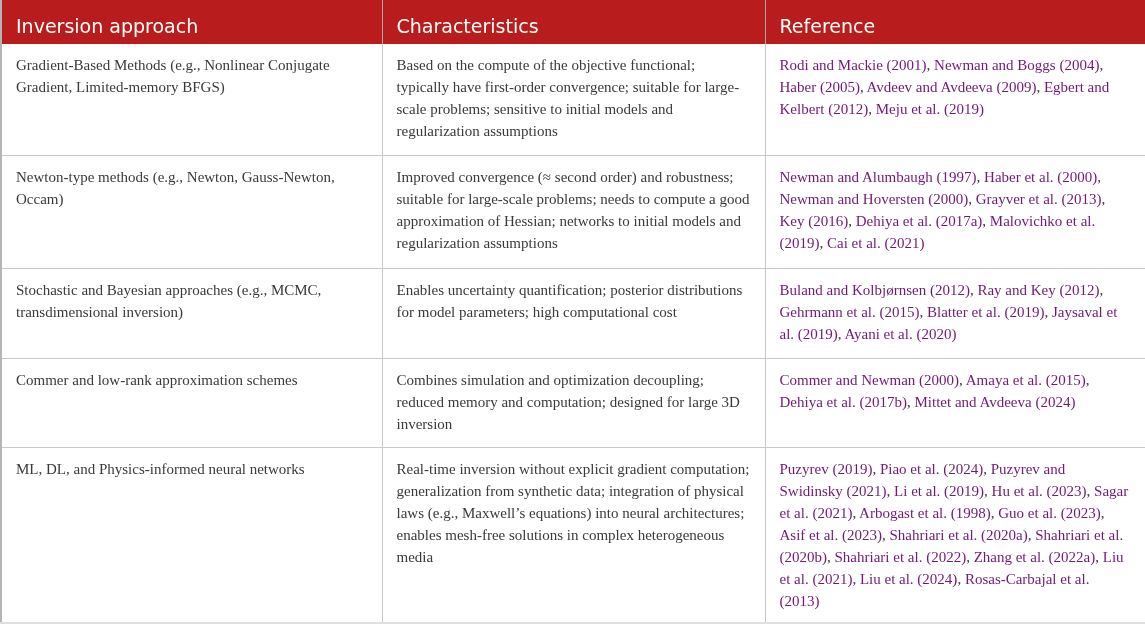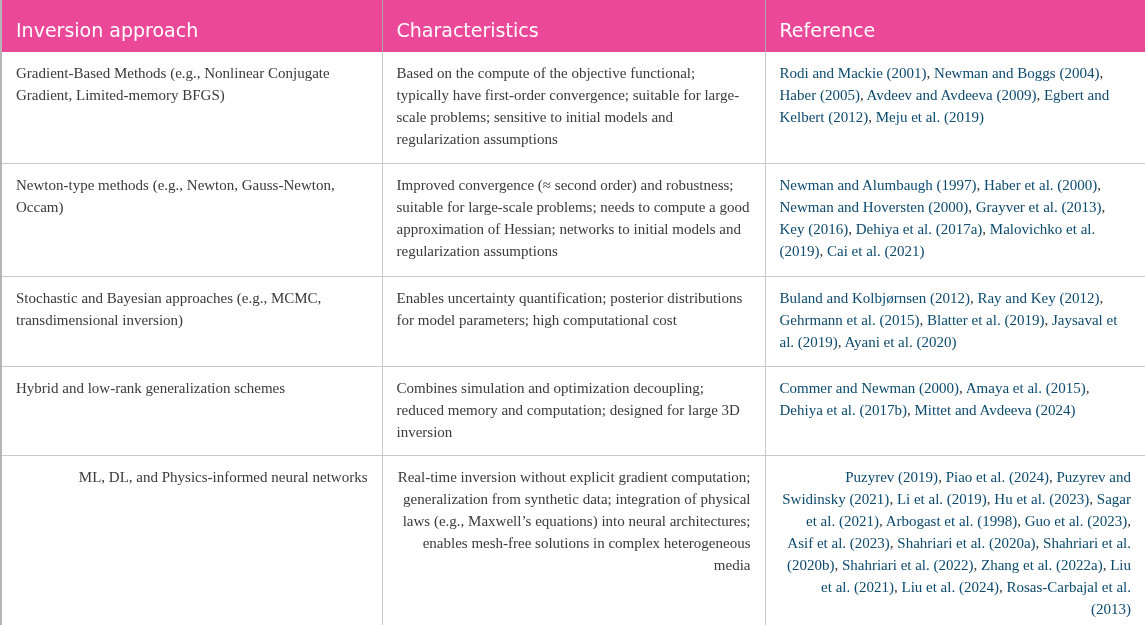--- a/index.html
+++ b/index.html
@@ -9,27 +9,27 @@
     width: 1145px;
     table-layout: fixed;
     border-left: 2px solid #b5b5b5;
     border-right: 2px solid #b5b5b5;
     border-bottom: 2px solid #e0e0e0;
   }
   col.c1 { width: 381px; }
   col.c2 { width: 383px; }
   col.c3 { width: 381px; }
   thead th {
-    background: #ec4899;
+    background: #b91c1c;
     color: #ffffff;
     font-family: "DejaVu Sans", sans-serif;
     font-weight: normal;
     font-size: 19px;
     text-align: left;
-    height: 52px;
+    height: 44px;
     padding: 7px 0 0 14px;
     box-sizing: border-box;
     border-left: 1px solid #a7a7a7;
     vertical-align: middle;
   }
   thead th:first-child { border-left: none; }
   tbody td {
     font-family: "Liberation Serif", "DejaVu Serif", serif;
     font-size: 15px;
     line-height: 22px;
@@ -39,22 +39,22 @@
     box-sizing: border-box;
     border-left: 1px solid #c8c8c8;
     border-top: 1px solid #c8c8c8;
   }
   tbody td:first-child { border-left: none; }
   tbody tr:first-child td { border-top: none; }
   tr.r1 td { height: 111px; }
   tr.r2 td { height: 113px; }
   tr.r3 td { height: 90px; }
   tr.r4 td { height: 89px; }
-  tr.r5 td { height: 176px; text-align: right; }
-  .ref { color: #0c4a6e; }
+  tr.r5 td { height: 176px; }
+  .ref { color: #701a75; }
   .sep { color: #3a3a3a; }
 </style>
 </head>
 <body>
 
 <table class="inv">
   <colgroup>
       <col class="c1">
       <col class="c2">
       <col class="c3">
@@ -76,21 +76,21 @@
       <td>Newton-type methods (e.g., Newton, Gauss-Newton, Occam)</td>
       <td>Improved convergence (≈ second order) and robustness; suitable for large-scale problems; needs to compute a good approximation of Hessian; networks to initial models and regularization assumptions</td>
       <td><span class="ref">Newman and Alumbaugh (1997)</span><span class="sep">, </span><span class="ref">Haber et al. (2000)</span><span class="sep">, </span><span class="ref">Newman and Hoversten (2000)</span><span class="sep">, </span><span class="ref">Grayver et al. (2013)</span><span class="sep">, </span><span class="ref">Key (2016)</span><span class="sep">, </span><span class="ref">Dehiya et al. (2017a)</span><span class="sep">, </span><span class="ref">Malovichko et al. (2019)</span><span class="sep">, </span><span class="ref">Cai et al. (2021)</span></td>
     </tr>
     <tr class="r3">
       <td>Stochastic and Bayesian approaches (e.g., MCMC, transdimensional inversion)</td>
       <td>Enables uncertainty quantification; posterior distributions for model parameters; high computational cost</td>
       <td><span class="ref">Buland and Kolbjørnsen (2012)</span><span class="sep">, </span><span class="ref">Ray and Key (2012)</span><span class="sep">, </span><span class="ref">Gehrmann et al. (2015)</span><span class="sep">, </span><span class="ref">Blatter et al. (2019)</span><span class="sep">, </span><span class="ref">Jaysaval et al. (2019)</span><span class="sep">, </span><span class="ref">Ayani et al. (2020)</span></td>
     </tr>
     <tr class="r4">
-      <td>Hybrid and low-rank generalization schemes</td>
+      <td>Commer and low-rank approximation schemes</td>
       <td>Combines simulation and optimization decoupling; reduced memory and computation; designed for large 3D inversion</td>
       <td><span class="ref">Commer and Newman (2000)</span><span class="sep">, </span><span class="ref">Amaya et al. (2015)</span><span class="sep">, </span><span class="ref">Dehiya et al. (2017b)</span><span class="sep">, </span><span class="ref">Mittet and Avdeeva (2024)</span></td>
     </tr>
     <tr class="r5">
       <td>ML, DL, and Physics-informed neural networks</td>
       <td>Real-time inversion without explicit gradient computation; generalization from synthetic data; integration of physical laws (e.g., Maxwell’s equations) into neural architectures; enables mesh-free solutions in complex heterogeneous media</td>
       <td><span class="ref">Puzyrev (2019)</span><span class="sep">, </span><span class="ref">Piao et al. (2024)</span><span class="sep">, </span><span class="ref">Puzyrev and Swidinsky (2021)</span><span class="sep">, </span><span class="ref">Li et al. (2019)</span><span class="sep">, </span><span class="ref">Hu et al. (2023)</span><span class="sep">, </span><span class="ref">Sagar et al. (2021)</span><span class="sep">, </span><span class="ref">Arbogast et al. (1998)</span><span class="sep">, </span><span class="ref">Guo et al. (2023)</span><span class="sep">, </span><span class="ref">Asif et al. (2023)</span><span class="sep">, </span><span class="ref">Shahriari et al. (2020a)</span><span class="sep">, </span><span class="ref">Shahriari et al. (2020b)</span><span class="sep">, </span><span class="ref">Shahriari et al. (2022)</span><span class="sep">, </span><span class="ref">Zhang et al. (2022a)</span><span class="sep">, </span><span class="ref">Liu et al. (2021)</span><span class="sep">, </span><span class="ref">Liu et al. (2024)</span><span class="sep">, </span><span class="ref">Rosas-Carbajal et al. (2013)</span></td>
     </tr>
   </tbody>
 </table>

